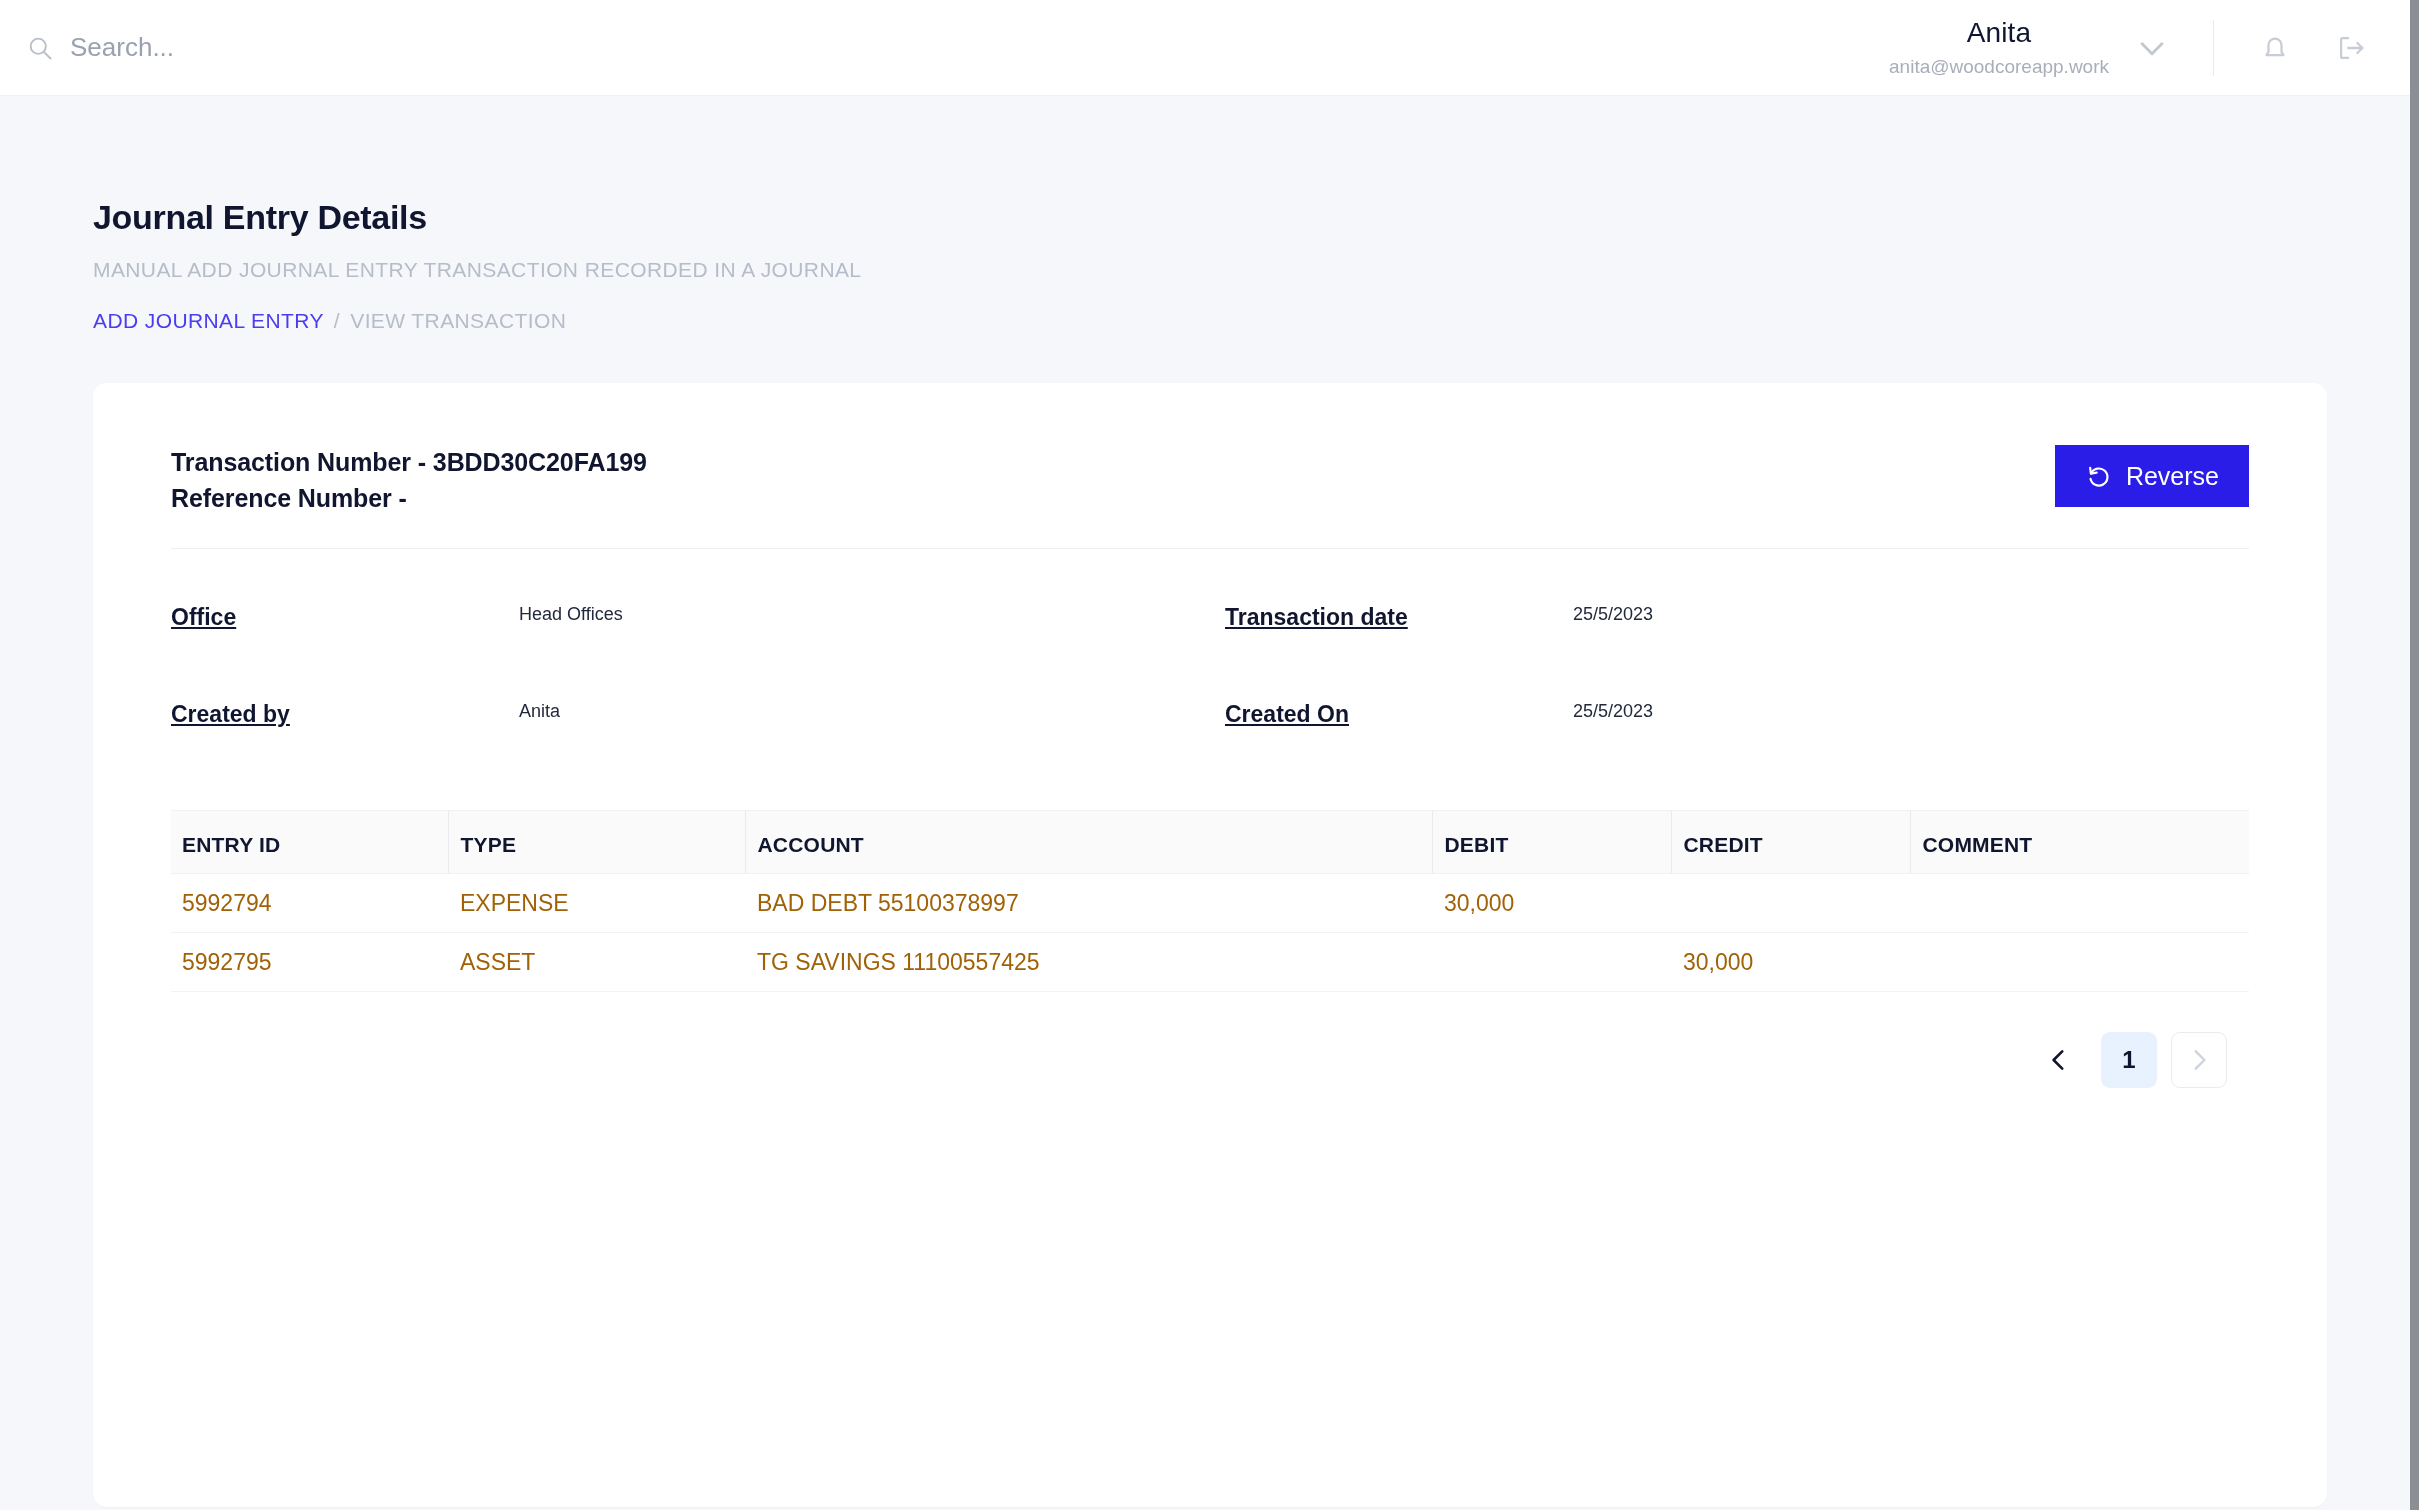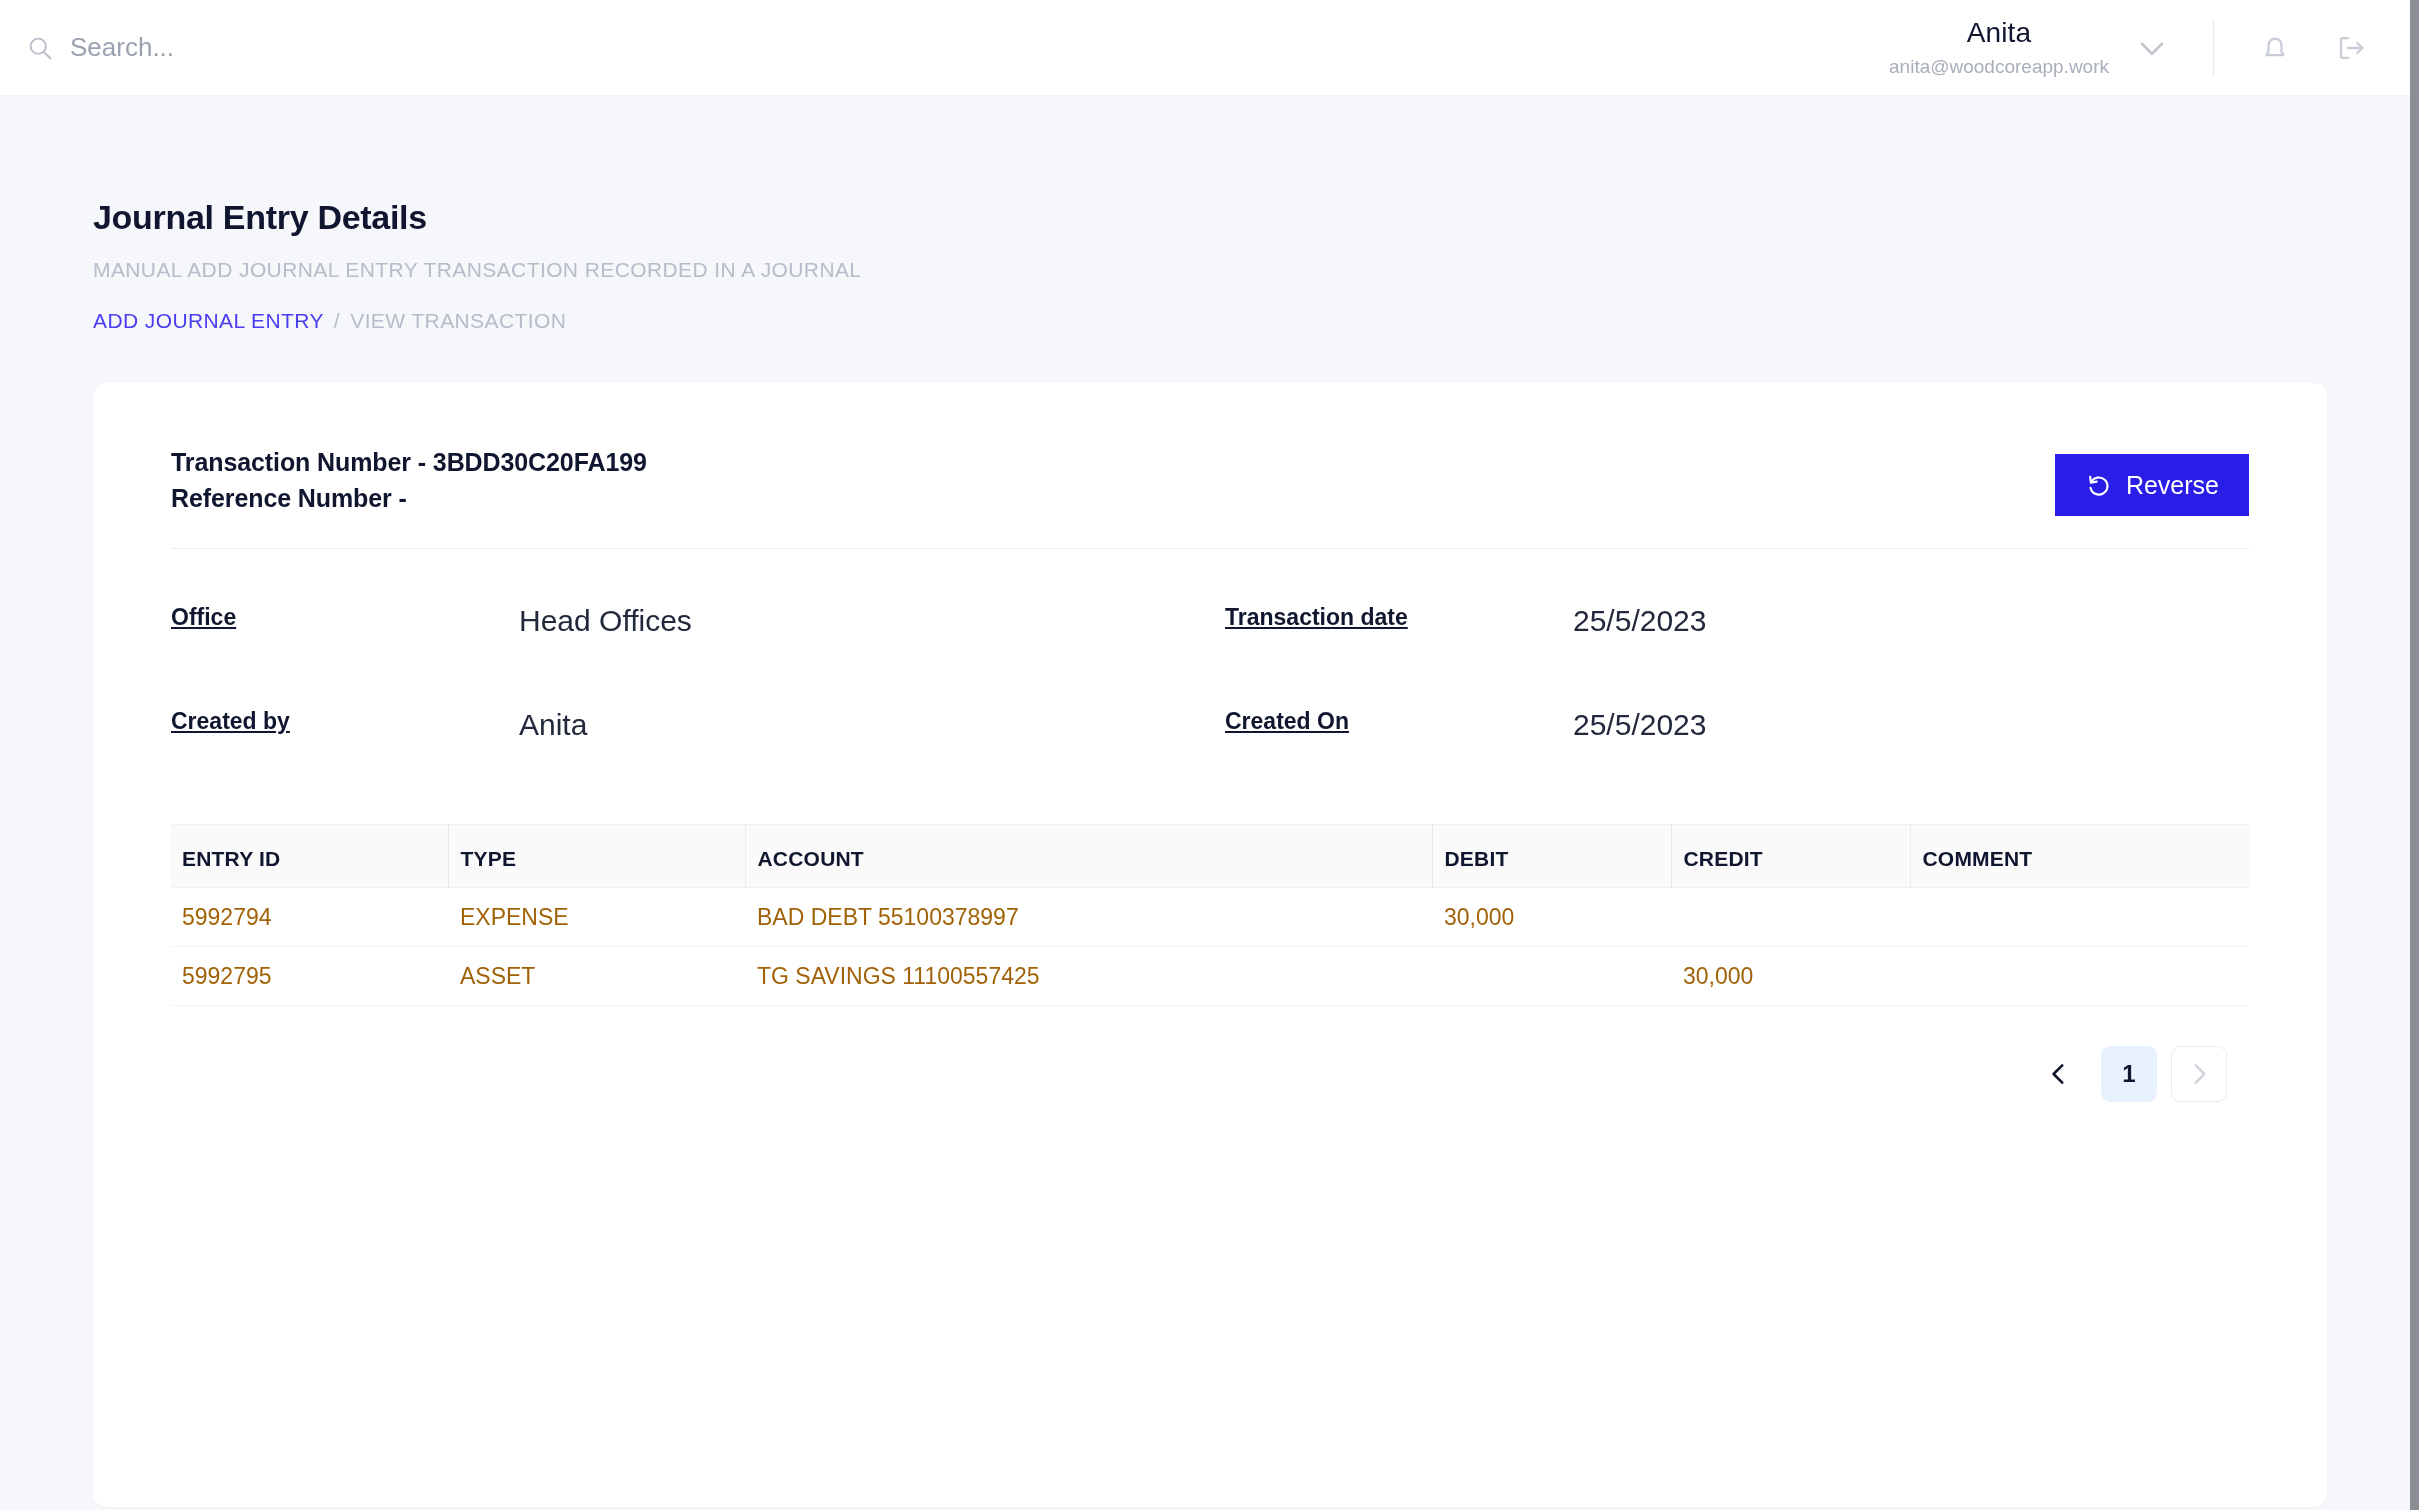--- a/index.html
+++ b/index.html
@@ -131,21 +131,21 @@
     background: #ffffff;
     border-radius: 14px;
     min-height: 1124px;
     padding: 62px 78px 0 78px;
     box-shadow: 0 1px 2px rgba(16,22,47,.03);
   }
 
   .card-head {
     display: flex;
     justify-content: space-between;
-    align-items: flex-end;
+    align-items: flex-start;
   }
 
   .txn-lines { font-size: 25px; font-weight: bold; line-height: 1.42; letter-spacing: -0.1px; }
 
   .reverse-btn {
     background: #2b1de8;
     color: #ffffff;
     border: none;
     border-radius: 0;
     height: 62px;
@@ -166,21 +166,21 @@
   }
 
   
   .details {
     display: grid;
     grid-template-columns: 348px 706px 348px auto;
     row-gap: 0;
     padding-top: 40px;
   }
   .det-label { font-size: 23px; font-weight: bold; padding: 15px 0; color: #10162f; text-decoration: underline; }
-  .det-value { font-size: 30px; padding: 15px 0; color: #23293c; }
+  .det-value { font-size: 18px; padding: 15px 0; color: #23293c; }
   .details .row2 { padding-top: 55px; }
 
   
   .table-wrap { margin-top: 67px; }
 
   table { width: 100%; border-collapse: collapse; table-layout: fixed; }
 
   thead th {
     background: #fafafa;
     font-size: 21px;

